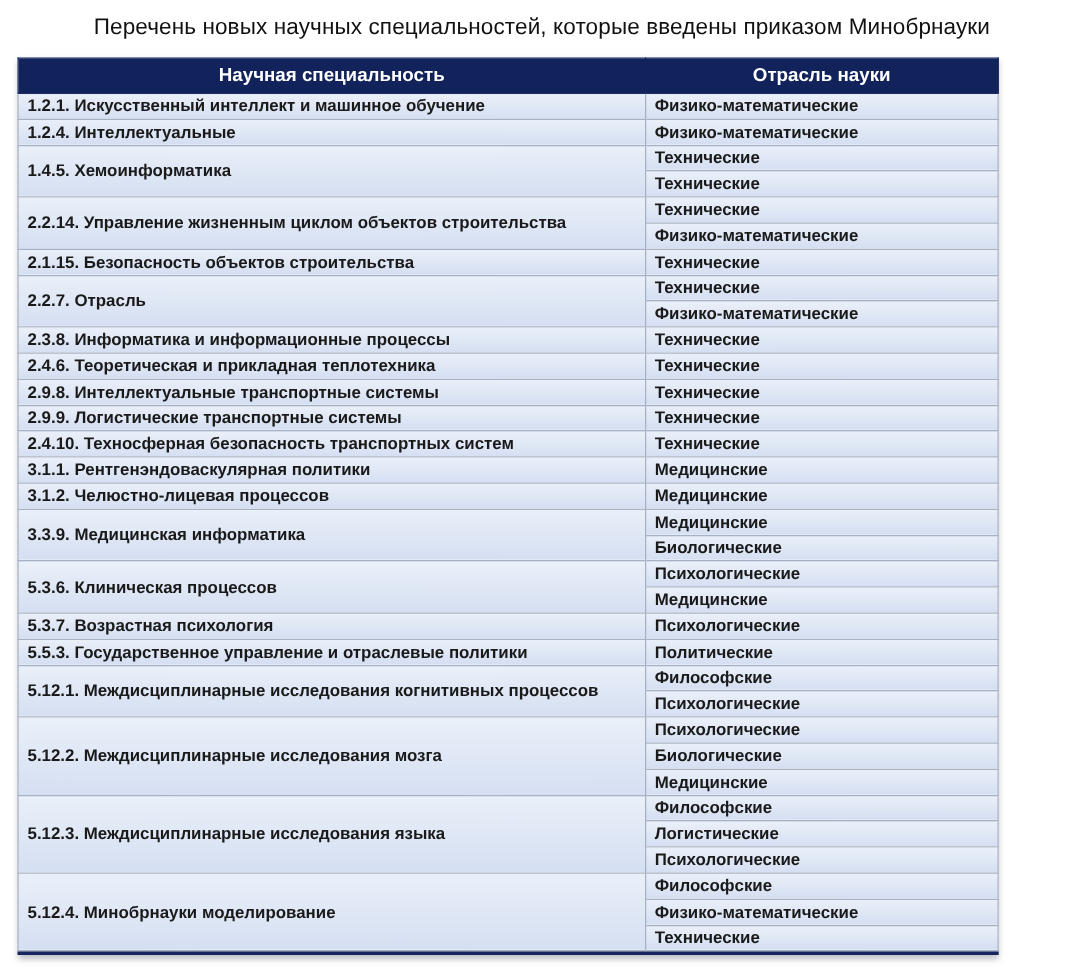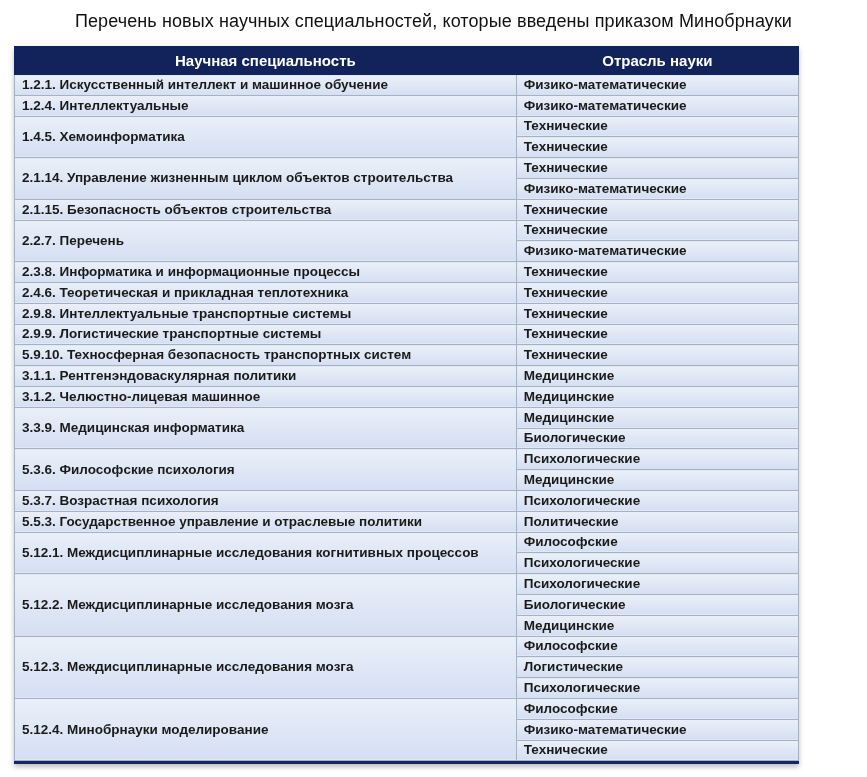--- a/index.html
+++ b/index.html
@@ -81,32 +81,32 @@
             <td class="branch">Физико-математические</td>
           </tr>
           <tr>
             <td class="spec" rowspan="2">1.4.5. Хемоинформатика</td>
             <td class="branch">Технические</td>
           </tr>
           <tr>
             <td class="branch">Технические</td>
           </tr>
           <tr>
-            <td class="spec" rowspan="2">2.1.14. Управление жизненным циклом объектов строительства</td>
+            <td class="spec" rowspan="2">2.2.14. Управление жизненным циклом объектов строительства</td>
             <td class="branch">Технические</td>
           </tr>
           <tr>
             <td class="branch">Физико-математические</td>
           </tr>
           <tr>
             <td class="spec" rowspan="1">2.1.15. Безопасность объектов строительства</td>
             <td class="branch">Технические</td>
           </tr>
           <tr>
-            <td class="spec" rowspan="2">2.2.7. Перечень</td>
+            <td class="spec" rowspan="2">2.2.7. Отрасль</td>
             <td class="branch">Технические</td>
           </tr>
           <tr>
             <td class="branch">Физико-математические</td>
           </tr>
           <tr>
             <td class="spec" rowspan="1">2.3.8. Информатика и информационные процессы</td>
             <td class="branch">Технические</td>
           </tr>
           <tr>
@@ -115,40 +115,40 @@
           </tr>
           <tr>
             <td class="spec" rowspan="1">2.9.8. Интеллектуальные транспортные системы</td>
             <td class="branch">Технические</td>
           </tr>
           <tr>
             <td class="spec" rowspan="1">2.9.9. Логистические транспортные системы</td>
             <td class="branch">Технические</td>
           </tr>
           <tr>
-            <td class="spec" rowspan="1">5.9.10. Техносферная безопасность транспортных систем</td>
+            <td class="spec" rowspan="1">2.4.10. Техносферная безопасность транспортных систем</td>
             <td class="branch">Технические</td>
           </tr>
           <tr>
             <td class="spec" rowspan="1">3.1.1. Рентгенэндоваскулярная политики</td>
             <td class="branch">Медицинские</td>
           </tr>
           <tr>
-            <td class="spec" rowspan="1">3.1.2. Челюстно-лицевая машинное</td>
+            <td class="spec" rowspan="1">3.1.2. Челюстно-лицевая процессов</td>
             <td class="branch">Медицинские</td>
           </tr>
           <tr>
             <td class="spec" rowspan="2">3.3.9. Медицинская информатика</td>
             <td class="branch">Медицинские</td>
           </tr>
           <tr>
             <td class="branch">Биологические</td>
           </tr>
           <tr>
-            <td class="spec" rowspan="2">5.3.6. Философские психология</td>
+            <td class="spec" rowspan="2">5.3.6. Клиническая процессов</td>
             <td class="branch">Психологические</td>
           </tr>
           <tr>
             <td class="branch">Медицинские</td>
           </tr>
           <tr>
             <td class="spec" rowspan="1">5.3.7. Возрастная психология</td>
             <td class="branch">Психологические</td>
           </tr>
           <tr>
@@ -166,21 +166,21 @@
             <td class="spec" rowspan="3">5.12.2. Междисциплинарные исследования мозга</td>
             <td class="branch">Психологические</td>
           </tr>
           <tr>
             <td class="branch">Биологические</td>
           </tr>
           <tr>
             <td class="branch">Медицинские</td>
           </tr>
           <tr>
-            <td class="spec" rowspan="3">5.12.3. Междисциплинарные исследования мозга</td>
+            <td class="spec" rowspan="3">5.12.3. Междисциплинарные исследования языка</td>
             <td class="branch">Философские</td>
           </tr>
           <tr>
             <td class="branch">Логистические</td>
           </tr>
           <tr>
             <td class="branch">Психологические</td>
           </tr>
           <tr>
             <td class="spec" rowspan="3">5.12.4. Минобрнауки моделирование</td>

